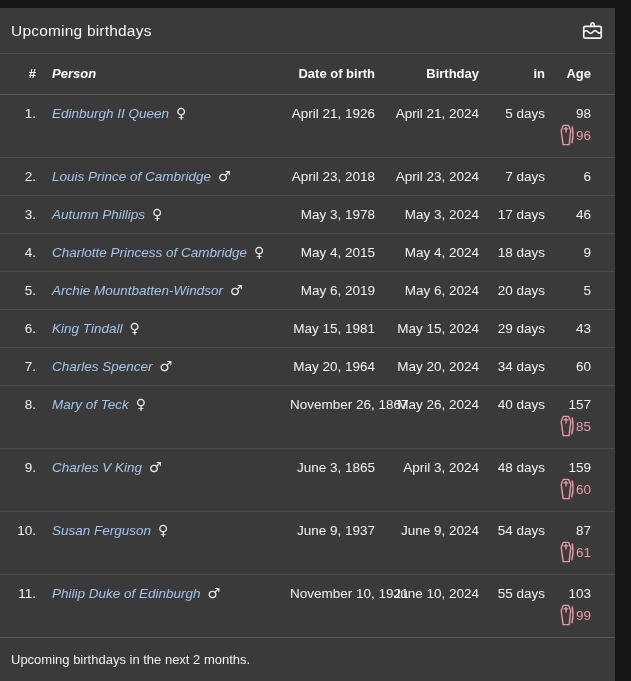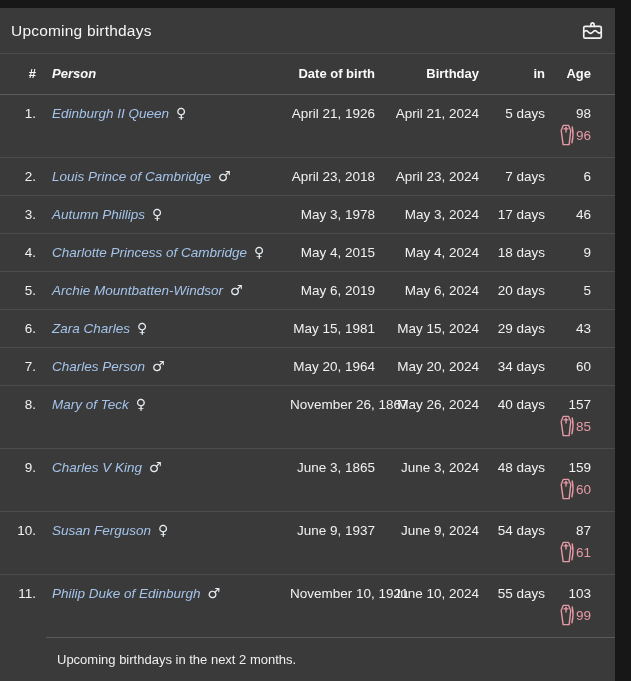--- a/index.html
+++ b/index.html
@@ -87,21 +87,20 @@
     gap: 0;
     color: var(--deceased);
     height: 23px;
   }
   .age-death svg { display: block; }
   .card-footer {
     border-top: 1px solid var(--divider-strong);
     padding: 14px 11px 15px 11px;
     font-size: 13px;
     color: #efefef;
-    margin-left: 46px;
   }
 </style>
 </head>
 <body>
 
 <div class="card">
 
   <div class="card-title-bar">
     <span class="card-title">Upcoming birthdays</span>
     <span class="title-icon">
@@ -209,35 +208,35 @@
     <td class="col-in">20 days</td>
     <td class="col-age">
       <div class="age-main">5</div>
 
     </td>
   </tr>
 
   <tr>
     <td class="col-num">6.</td>
     <td class="col-person">
-      <a class="person-link" href="#">Zara Charles</a><span class="gender-symbol">♀</span>
+      <a class="person-link" href="#">King Tindall</a><span class="gender-symbol">♀</span>
     </td>
     <td class="col-dob">May 15, 1981</td>
     <td class="col-bday">May 15, 2024</td>
     <td class="col-in">29 days</td>
     <td class="col-age">
       <div class="age-main">43</div>
 
     </td>
   </tr>
 
   <tr>
     <td class="col-num">7.</td>
     <td class="col-person">
-      <a class="person-link" href="#">Charles Person</a><span class="gender-symbol">♂</span>
+      <a class="person-link" href="#">Charles Spencer</a><span class="gender-symbol">♂</span>
     </td>
     <td class="col-dob">May 20, 1964</td>
     <td class="col-bday">May 20, 2024</td>
     <td class="col-in">34 days</td>
     <td class="col-age">
       <div class="age-main">60</div>
 
     </td>
   </tr>
 
@@ -264,21 +263,21 @@
       </div>
     </td>
   </tr>
 
   <tr>
     <td class="col-num">9.</td>
     <td class="col-person">
       <a class="person-link" href="#">Charles V King</a><span class="gender-symbol">♂</span>
     </td>
     <td class="col-dob">June 3, 1865</td>
-    <td class="col-bday">June 3, 2024</td>
+    <td class="col-bday">April 3, 2024</td>
     <td class="col-in">48 days</td>
     <td class="col-age">
       <div class="age-main">159</div>
       <div class="age-death">
         <span>
           <svg width="18" height="22" viewBox="0 0 22 26" fill="none" stroke="#e59aa6" stroke-width="1.7" stroke-linecap="round" stroke-linejoin="round">
             <path d="M6.4 1.3 L12.9 1.3 L15.6 7.4 L13.6 24.7 L6.3 24.7 L3.9 7.4 Z"></path>
             <path d="M9.8 3.4 L9.8 9.3"></path>
             <path d="M7.3 5.5 L12.3 5.5"></path>
             <path d="M17.4 3.2 C18.8 9.6 18.6 16.4 17 22.6"></path>

